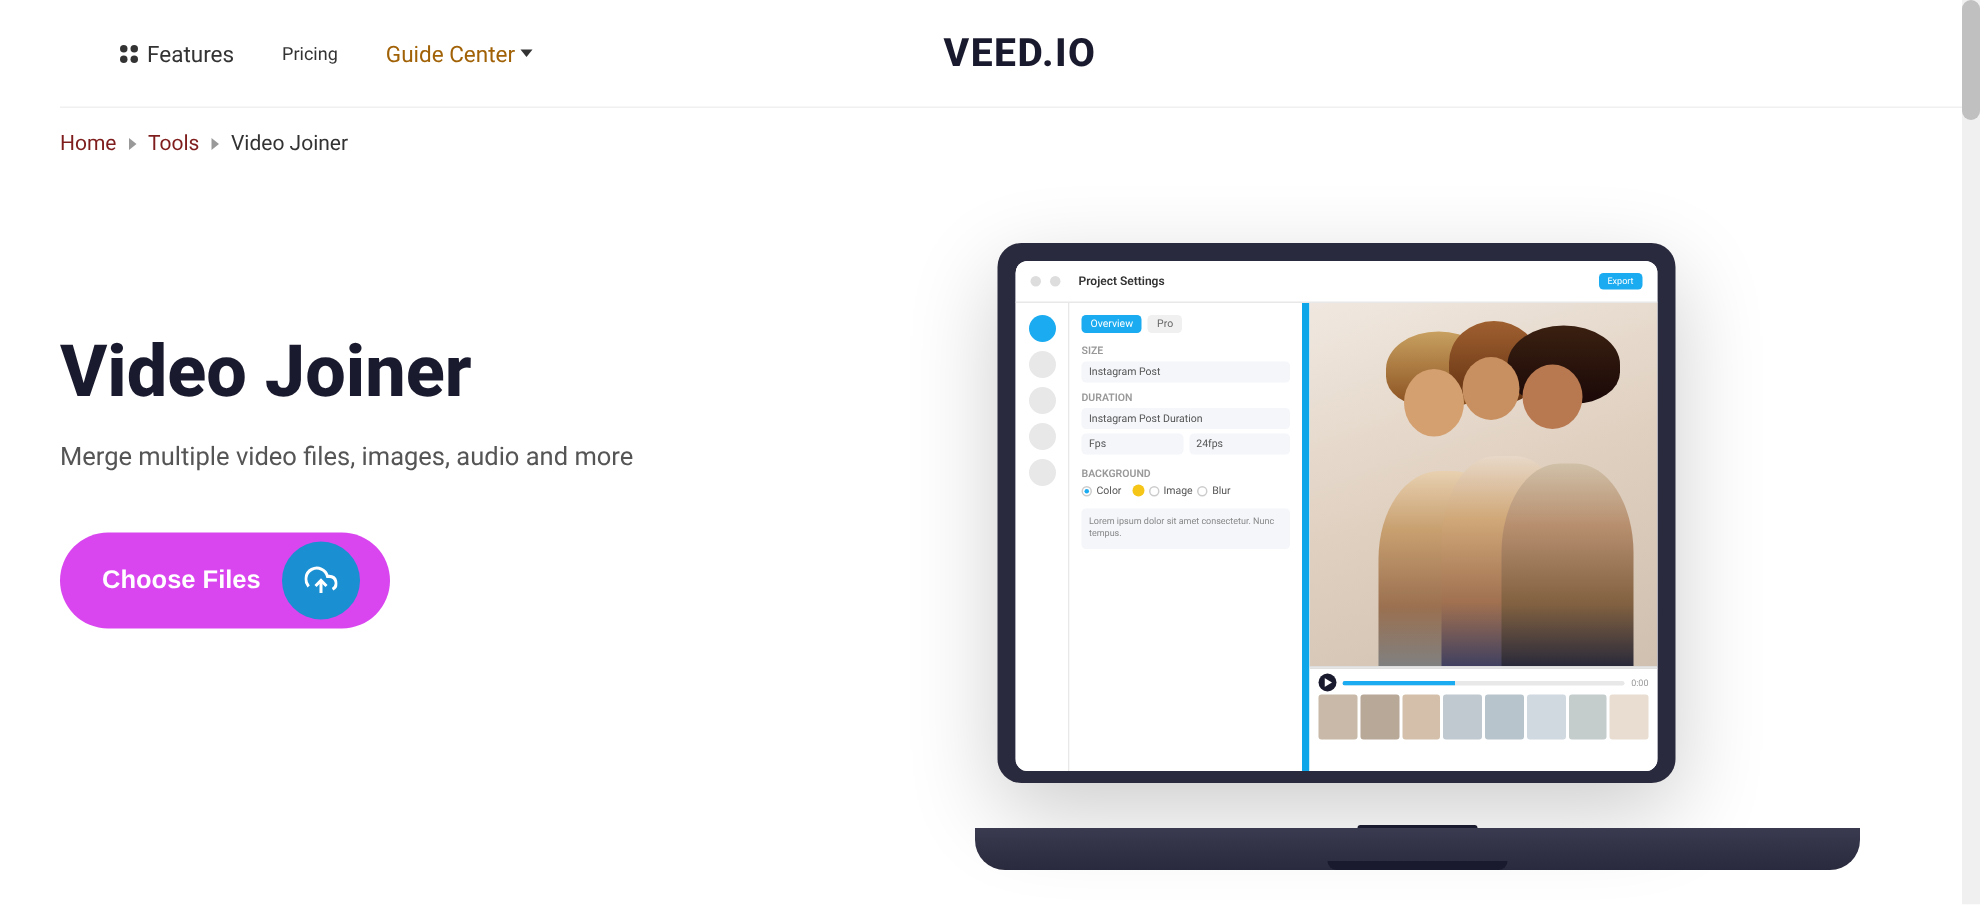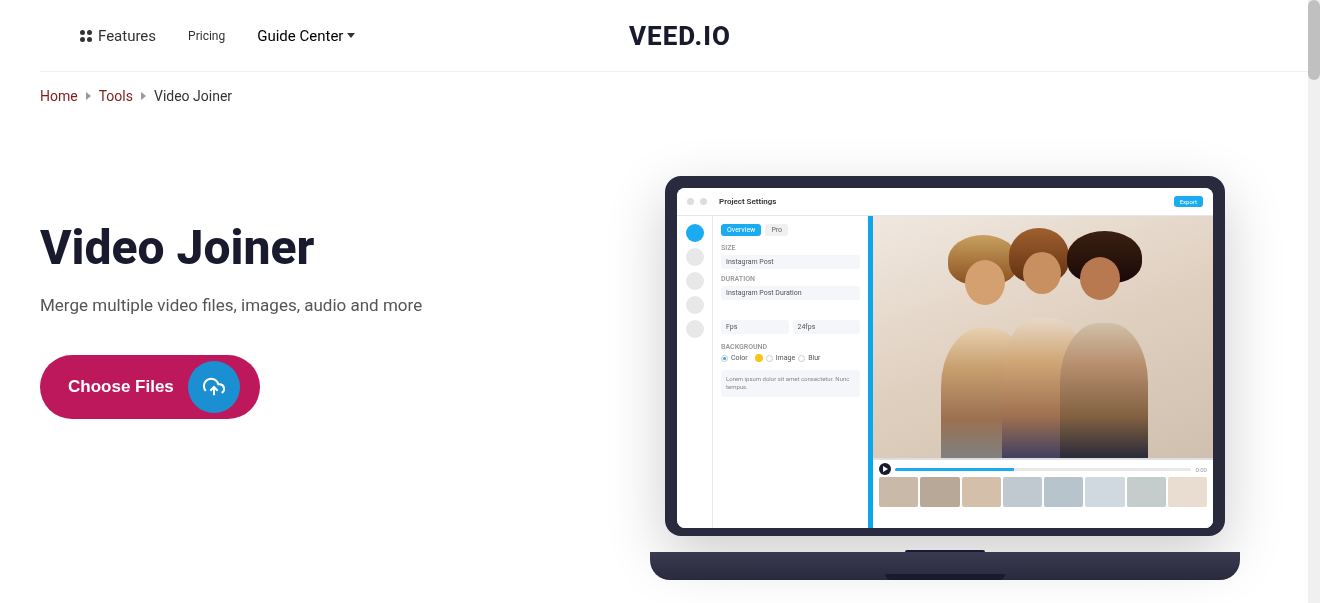--- a/index.html
+++ b/index.html
@@ -54,21 +54,21 @@
       font-size: 12px;
       color: #333;
       cursor: pointer;
       text-decoration: none;
     }
     .nav-guide {
       display: flex;
       align-items: center;
       gap: 4px;
       font-size: 15px;
-      color: #000000;
+      color: #a16207;
       cursor: pointer;
       text-align: right;
     }
     .chevron-down {
       width: 0;
       height: 0;
       border-left: 4px solid transparent;
       border-right: 4px solid transparent;
       border-top: 5px solid #333;
       display: inline-block;
@@ -168,21 +168,21 @@
       margin-bottom: 20px;
     }
     .hero-subtitle {
       font-size: 17px;
       color: #555;
       margin-bottom: 40px;
     }
     .choose-files-btn {
       display: flex;
       align-items: center;
-      background: #be185d;
+      background: #d946ef;
       color: #fff;
       border: none;
       border-radius: 50px;
       padding: 6px 8px 6px 28px;
       font-size: 17px;
       font-weight: 600;
       cursor: pointer;
       gap: 14px;
       width: 220px;
     }
@@ -211,27 +211,27 @@
       padding-top: 0;
       padding-right: 40px;
     }
     .laptop-wrapper {
       position: relative;
       width: 590px;
       height: 420px;
     }
     
     .laptop-screen-outer {
-      width: 560px;
+      width: 452px;
       height: 360px;
       background: #2a2a3e;
       border-radius: 16px;
       padding: 12px 12px 8px 12px;
       position: absolute;
-      top: 16px;
+      top: 2px;
       left: 15px;
       box-shadow: 0 20px 60px rgba(0,0,0,0.2);
     }
     .laptop-screen-inner {
       width: 100%;
       height: 100%;
       background: #f4f6fa;
       border-radius: 8px;
       overflow: hidden;
       position: relative;
@@ -596,21 +596,21 @@
               <div class="settings-section-title">Size</div>
               <div class="settings-field">
                 <span>Instagram Post</span>
               </div>
 
               <div class="settings-section-title">Duration</div>
               <div class="settings-field">
                 <span>Instagram Post Duration</span>
               </div>
 
-              <div style="display:flex;gap:4px;margin-top:20px;">
+              <div style="display:flex;gap:4px;margin-top:3px;">
                 <div class="settings-field" style="flex:1;">
                   <span>Fps</span>
                 </div>
                 <div class="settings-field" style="flex:1;">
                   <span>24fps</span>
                 </div>
               </div>
 
               <div class="settings-section-title">Background</div>
               <div class="settings-radio-group">

